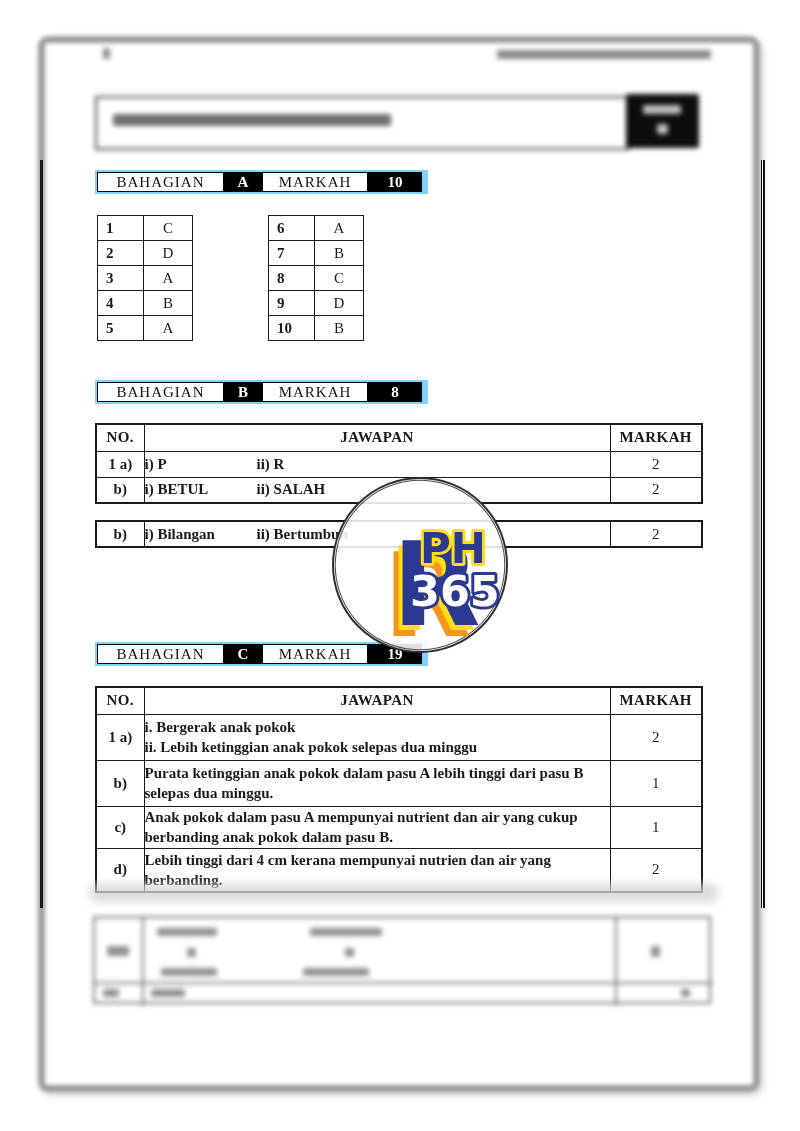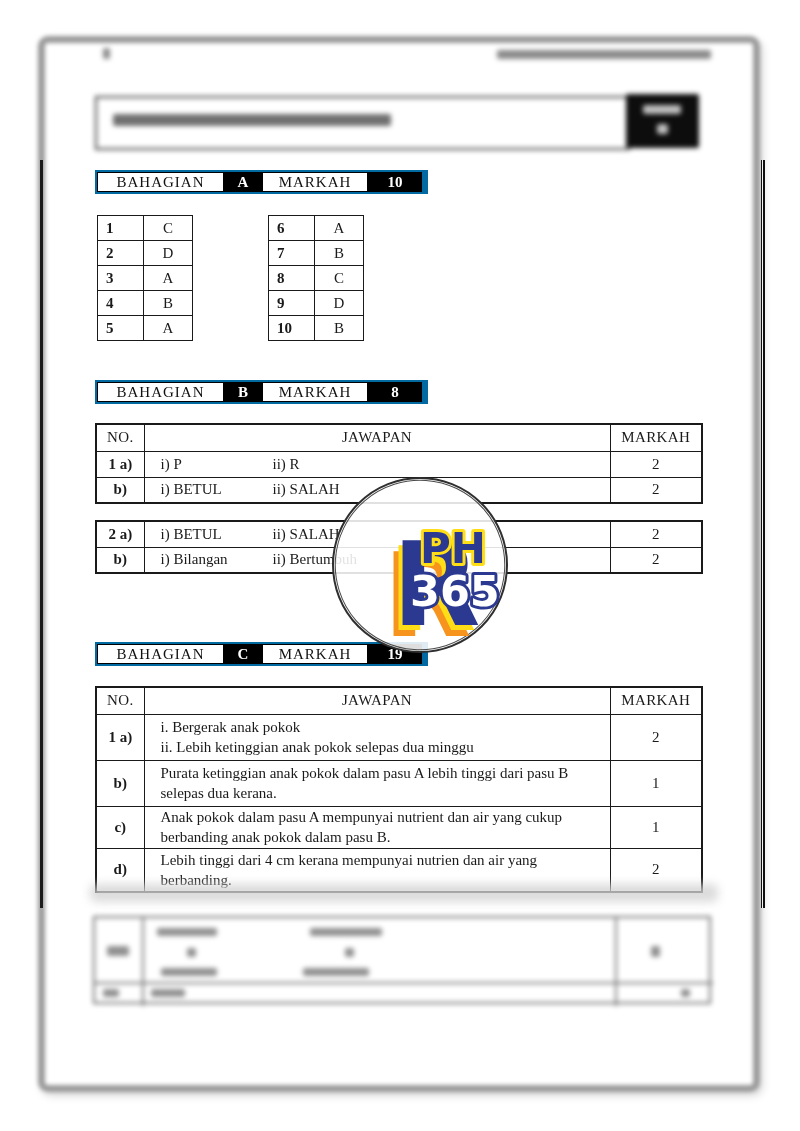--- a/index.html
+++ b/index.html
@@ -30,41 +30,41 @@
 
   .bottom-blur{left:0;top:905px;width:800px;height:115px;filter:blur(2.8px);}
   .ghost-table{left:93px;top:11px;width:618px;height:88px;border:2px solid #6e6e6e;background:#fff;box-sizing:border-box;}
   .ghost-v1{left:47px;top:0;width:2px;height:88px;background:#777;}
   .ghost-v2{left:520px;top:0;width:2px;height:88px;background:#777;}
   .ghost-h1{left:0;top:64px;width:618px;height:2px;background:#777;}
   .ghost-table .bar{background:#909090;}
 
   
   .secbar{
-    left:95px;width:333px;height:24px;background:#0369a1;
+    left:95px;width:333px;height:24px;background:#7dd3fc;
     display:flex;align-items:stretch;padding:2px;box-sizing:border-box;
   }
   .secbar .seg{display:flex;align-items:center;justify-content:center;font-size:15px;box-sizing:border-box;}
   .seg-w{background:#fff;color:#111;border:1px solid #000;letter-spacing:1px;}
   .seg-k{background:#000;color:#fff;font-weight:bold;}
   .sw1{width:127px;} .sk1{width:38px;} .sw2{width:106px;} .sk2{width:54px;}
 
   
   .anstab{position:absolute;border-collapse:collapse;background:#fff;}
   .anstab td{border:1.7px solid #1a1a1a;height:22px;font-size:15px;}
   .anstab td.q{width:36px;font-weight:bold;padding-left:8px;}
   .anstab td.a{width:46px;text-align:center;}
 
   
   .mtab{position:absolute;border-collapse:collapse;table-layout:fixed;background:#fff;border:2.5px solid #1a1a1a;}
   .mtab th,.mtab td{border:1.6px solid #1a1a1a;font-size:15px;padding:0;vertical-align:middle;}
-  .mtab th{font-weight:normal;letter-spacing:.4px;}
+  .mtab th{font-weight:bold;letter-spacing:.4px;}
   .col-no{width:48px;} .col-jaw{width:466px;} .col-mk{width:92px;}
   td.no{text-align:center;font-weight:bold;}
-  td.jaw{padding-left:16px;}
+  td.jaw{padding-left:0;font-weight:bold;}
   td.jaw .p1{display:inline-block;width:112px;}
   td.mk{text-align:center;}
   td.jaw .line{line-height:20px;}
   .mtab tr.hdr{height:27px;} .mtab tr.r26{height:26px;}
   .mtab tr.r46{height:46px;} .mtab tr.r42{height:42px;} .mtab tr.r44{height:44px;}
 
   
   .watermark{
     left:332px;top:477px;width:176px;height:176px;border-radius:50%;
     background:rgba(255,255,255,0.87);border:2px solid #2f2f2f;z-index:50;box-sizing:border-box;
@@ -185,25 +185,20 @@
   </table>
 
 <table class="mtab" style="left:95px;top:520px;width:608px;">
   <colgroup>
       <col class="col-no">
       <col class="col-jaw">
       <col class="col-mk">
     </colgroup>
   <tbody>
   <tr class="r26">
-    <td class="no">2 a)</td>
-    <td class="jaw"><span class="p1">i) BETUL</span><span>ii) SALAH</span></td>
-    <td class="mk">2</td>
-  </tr>
-  <tr class="r26">
     <td class="no">b)</td>
     <td class="jaw"><span class="p1">i) Bilangan</span><span>ii) Bertumbuh</span></td>
     <td class="mk">2</td>
   </tr>
 </tbody>
   </table>
 
 <div class="abs secbar" style="top:642px;">
   <div class="seg seg-w sw1">BAHAGIAN</div>
   <div class="seg seg-k sk1">C</div>
@@ -228,21 +223,21 @@
     <td class="jaw">
       <div class="line">i.  Bergerak anak pokok</div>
       <div class="line">ii. Lebih ketinggian anak pokok selepas dua minggu</div>
     </td>
     <td class="mk">2</td>
   </tr>
   <tr class="r46">
     <td class="no">b)</td>
     <td class="jaw">
       <div class="line">Purata ketinggian anak pokok dalam pasu A lebih tinggi dari pasu B</div>
-      <div class="line">selepas dua kerana.</div>
+      <div class="line">selepas dua minggu.</div>
     </td>
     <td class="mk">1</td>
   </tr>
   <tr class="r42">
     <td class="no">c)</td>
     <td class="jaw">
       <div class="line">Anak pokok dalam pasu A mempunyai nutrient dan air yang cukup</div>
       <div class="line">berbanding anak pokok dalam pasu B.</div>
     </td>
     <td class="mk">1</td>

